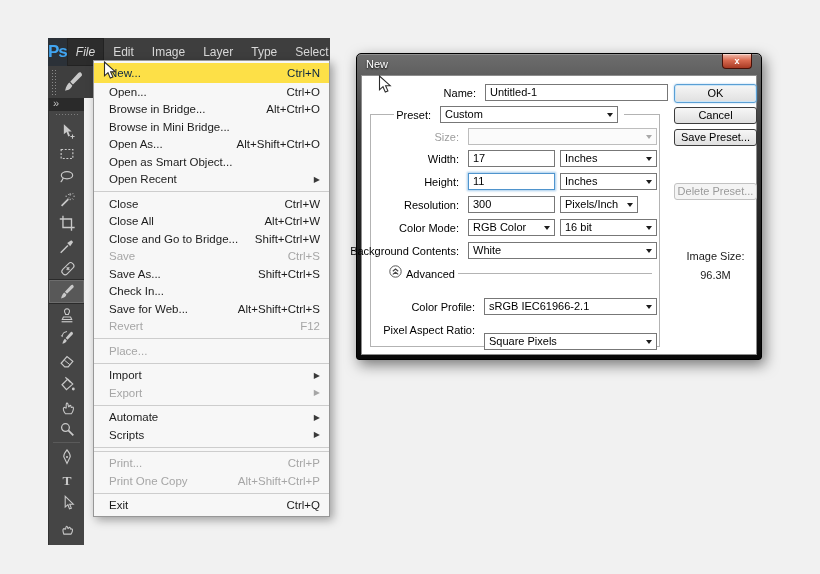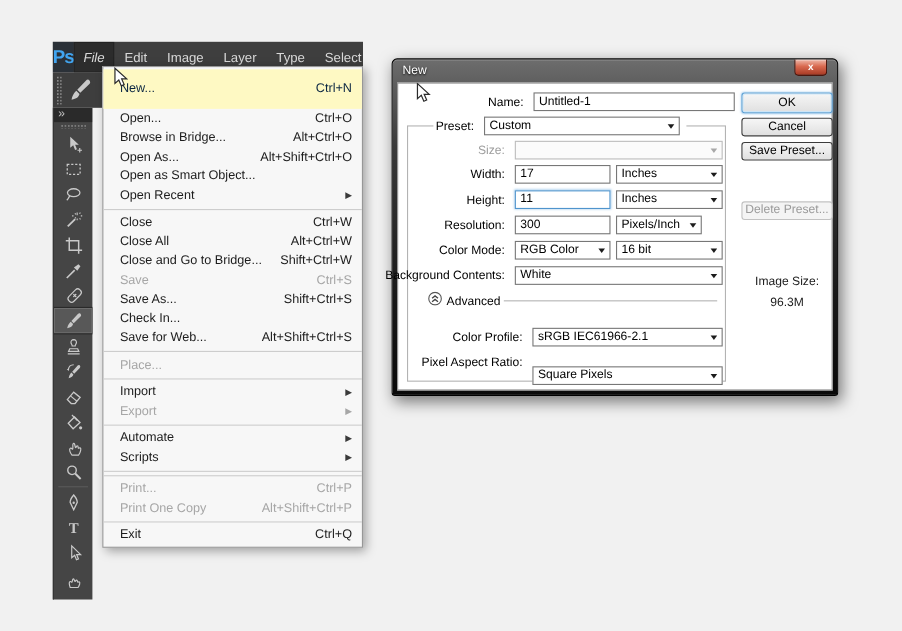--- a/index.html
+++ b/index.html
@@ -31,21 +31,21 @@
   
   .filemenu{position:absolute;left:93px;top:60px;width:237px;background:#f7f7f7;
             border:1px solid #979797;box-shadow:3px 3px 9px rgba(0,0,0,.35);z-index:3;
             padding:2px 0;box-sizing:border-box;}
   .menu-item{height:17.5px;display:flex;align-items:center;padding:0 9px 0 15px;
              font-size:11.5px;color:#1c1c1c;cursor:default;}
   .menu-item .mi-right{margin-left:auto;padding-left:12px;}
   .menu-item .mi-sub{margin-left:auto;font-size:8px;color:#3a3a3a;}
   .menu-item.disabled{color:#a6a6a6;}
   .menu-item.disabled .mi-sub{color:#a6a6a6;}
-  .menu-item.hl{background:#fef9c3;color:#0a2642;height:36px;}
+  .menu-item.hl{background:#fde047;color:#0a2642;height:20px;}
   .menu-sep{border-top:1px solid #cdcdcd;margin:3px 0;}
 
   
   .dlg{position:absolute;left:356px;top:53px;width:406px;height:307px;z-index:2;
        background:linear-gradient(180deg,#6d6d6d,#3a3a3a 26%,#191919 70%,#090909);
        border:1px solid #000;border-radius:5px 5px 3px 3px;
        box-shadow:3px 5px 14px rgba(0,0,0,.5),inset 0 1px 0 rgba(255,255,255,.25);box-sizing:border-box;}
   .dlg-title{position:absolute;left:9px;top:4px;color:#fff;font-size:11px;text-shadow:0 1px 2px #000;}
   .dlg-close{position:absolute;right:9px;top:0;width:30px;height:15px;
        background:linear-gradient(180deg,#f0bcae,#d96a50 45%,#a83a24);
@@ -232,20 +232,23 @@
         </div>
         <div class="menu-item">
           <span>Open...</span>
           <span class="mi-right">Ctrl+O</span>
         </div>
         <div class="menu-item">
           <span>Browse in Bridge...</span>
           <span class="mi-right">Alt+Ctrl+O</span>
         </div>
         <div class="menu-item">
+          <span>Browse in Mini Bridge...</span>
+        </div>
+        <div class="menu-item">
           <span>Open As...</span>
           <span class="mi-right">Alt+Shift+Ctrl+O</span>
         </div>
         <div class="menu-item">
           <span>Open as Smart Object...</span>
         </div>
         <div class="menu-item">
           <span>Open Recent</span>
           <span class="mi-sub">▶</span>
         </div>
@@ -269,20 +272,24 @@
         <div class="menu-item">
           <span>Save As...</span>
           <span class="mi-right">Shift+Ctrl+S</span>
         </div>
         <div class="menu-item">
           <span>Check In...</span>
         </div>
         <div class="menu-item">
           <span>Save for Web...</span>
           <span class="mi-right">Alt+Shift+Ctrl+S</span>
+        </div>
+        <div class="menu-item disabled">
+          <span>Revert</span>
+          <span class="mi-right">F12</span>
         </div>
         <div class="menu-sep"></div>
         <div class="menu-item disabled">
           <span>Place...</span>
         </div>
         <div class="menu-sep"></div>
         <div class="menu-item">
           <span>Import</span>
           <span class="mi-sub">▶</span>
         </div>

